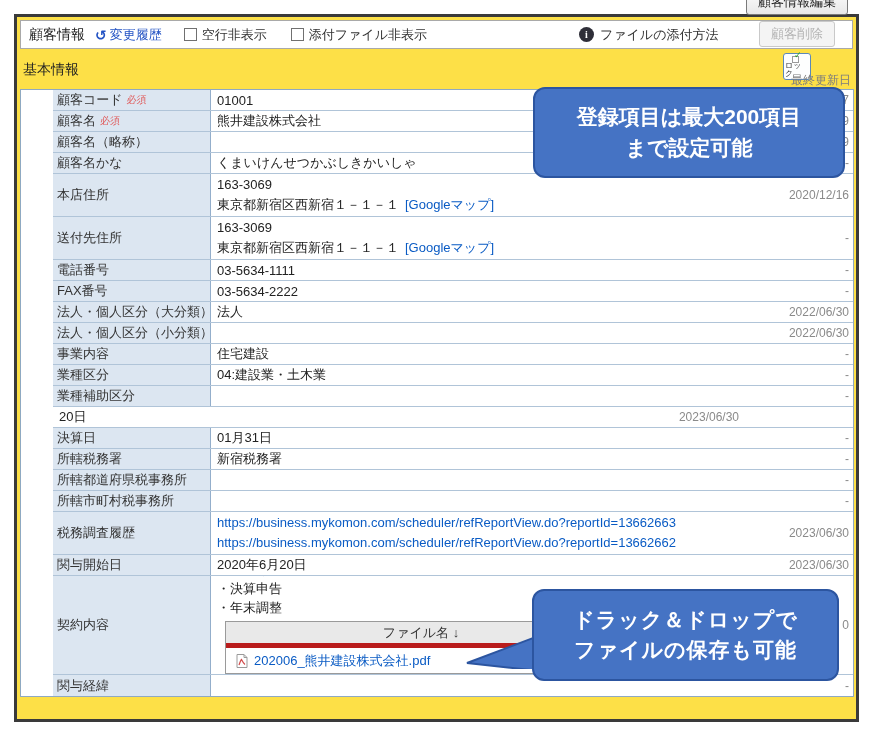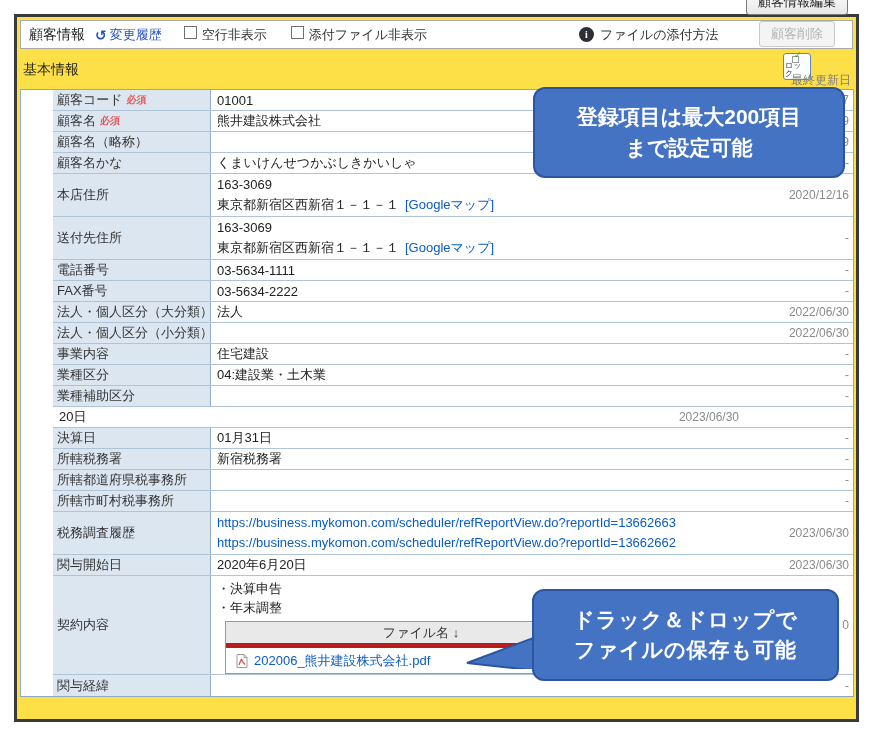--- a/index.html
+++ b/index.html
@@ -8,21 +8,21 @@
   .frame { position:absolute; left:14px; top:14px; width:845px; height:708px;
            border:3px solid #3a3a3a; background:#fde047; }
 
   
   .toolbar { position:absolute; left:3px; top:3px; width:833px; height:29px;
              border:1px solid #a9a9a9; background:#fff; display:flex; align-items:center;
              font-size:13px; color:#333; }
   .tb-title { font-size:14px; color:#222; margin:0 10px 0 8px; }
   .tb-link { color:#2353c4; display:flex; align-items:center; gap:3px; cursor:pointer; margin-right:22px; }
   .undo-icon { color:#2353c4; font-size:14px; font-weight:bold; }
-  .cb-group { display:flex; margin-right:24px; }
+  .cb-group { display:flex; align-items:center; margin-right:24px; }
   .checkbox { width:13px; height:13px; border:1px solid #707070; background:#fff; margin-right:5px; display:inline-block; }
   .info-group { display:flex; align-items:center; gap:6px; margin-left:128px; }
   .info-icon { width:15px; height:15px; border-radius:50%; background:#2e2e38; color:#fff;
                font-size:10px; font-weight:bold; display:flex; align-items:center; justify-content:center;
                font-family:"Liberation Serif",serif; }
   .tb-buttons { margin-left:auto; display:flex; align-items:center; gap:6px; margin-right:4px;flex-direction:column; }
   .btn { font-size:13px; padding:3px 11px; border:1px solid #7a7a7a; border-radius:3px;
          background:linear-gradient(#fdfdfd,#e8e8e8); color:#222; cursor:pointer; }
   .btn.disabled { background:#f4f4f4; color:#b3b3b3; border-color:#c9c9c9; cursor:default; }
   .btn-lock { width:28px; height:27px; border:1px solid #5c88b8; border-radius:3px; background:#fdfefe;
@@ -37,21 +37,21 @@
   .section-title { position:absolute; left:3px; top:8px; font-size:14px; color:#222; }
   .last-updated { position:absolute; right:2px; bottom:0px; font-size:12px; color:#7d7d7d; }
 
   
   .table { position:absolute; left:3px; top:72px; width:834px; border:1px solid #8fa9c2; background:#fff;padding-left:32px; }
   .row { display:grid; grid-template-columns:158px 1fr 110px; border-bottom:1px solid #b0c4d8; }
   .row:last-child { border-bottom:none; }
   .h22 { height:21px; } .h44 { height:43px; } .h99 { height:99px; }
   .cell-label { background:#dce6f1; border-right:1px solid #93aecb; padding:0 4px; font-size:13px; color:#333;
                 display:flex; align-items:center; gap:4px; overflow:hidden; white-space:nowrap; }
-  .req { color:#e05a5a; font-size:10px;font-weight:bold; }
+  .req { color:#e05a5a; font-size:10px; }
   .cell-value { padding:0 6px; font-size:13px; color:#222; display:flex; align-items:center; overflow:hidden; }
   .cell-value.multi { flex-direction:column; align-items:flex-start; justify-content:center; line-height:20px; }
   .cell-value.top { align-items:flex-start; flex-direction:column; justify-content:flex-end; padding-top:2px; line-height:19px; }
   .cell-date { font-size:12px; color:#8a8a8a; display:flex; align-items:center; justify-content:flex-end; padding-right:4px; }
   a.lnk { color:#0a5bc4; text-decoration:none; cursor:pointer; }
   .addr-line { display:flex; gap:6px; white-space:nowrap; }
   .url-line { white-space:nowrap; line-height:20px; }
 
   
   .file-table { margin:4px 0 0 8px; width:580px; border:1px solid #9a9a9a; font-size:13px; }

